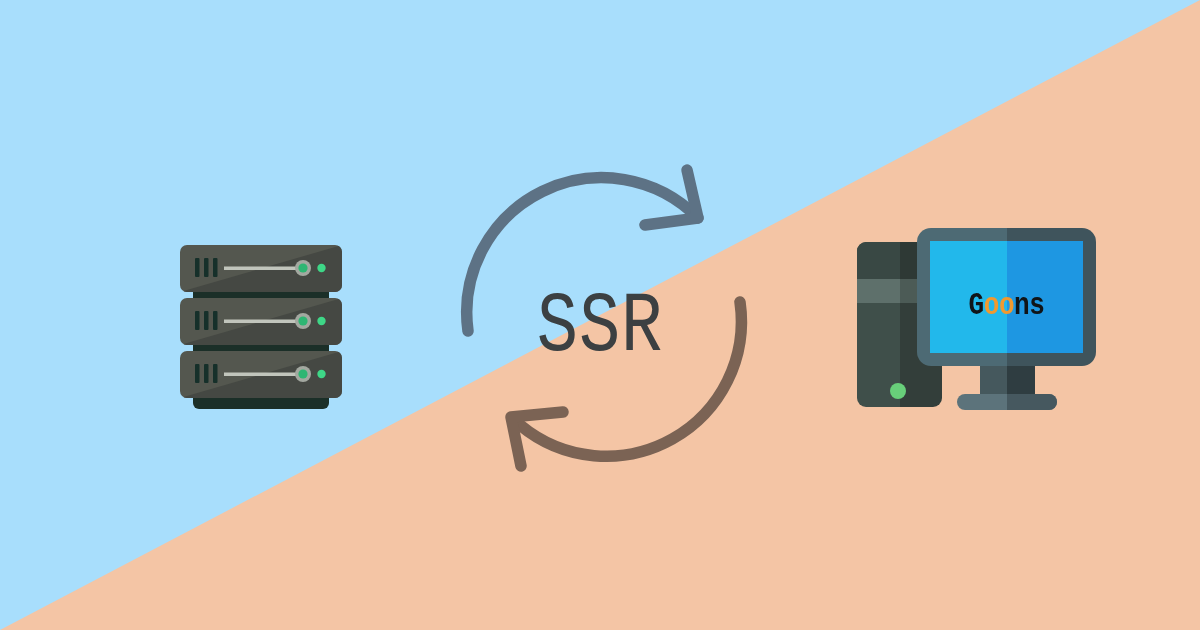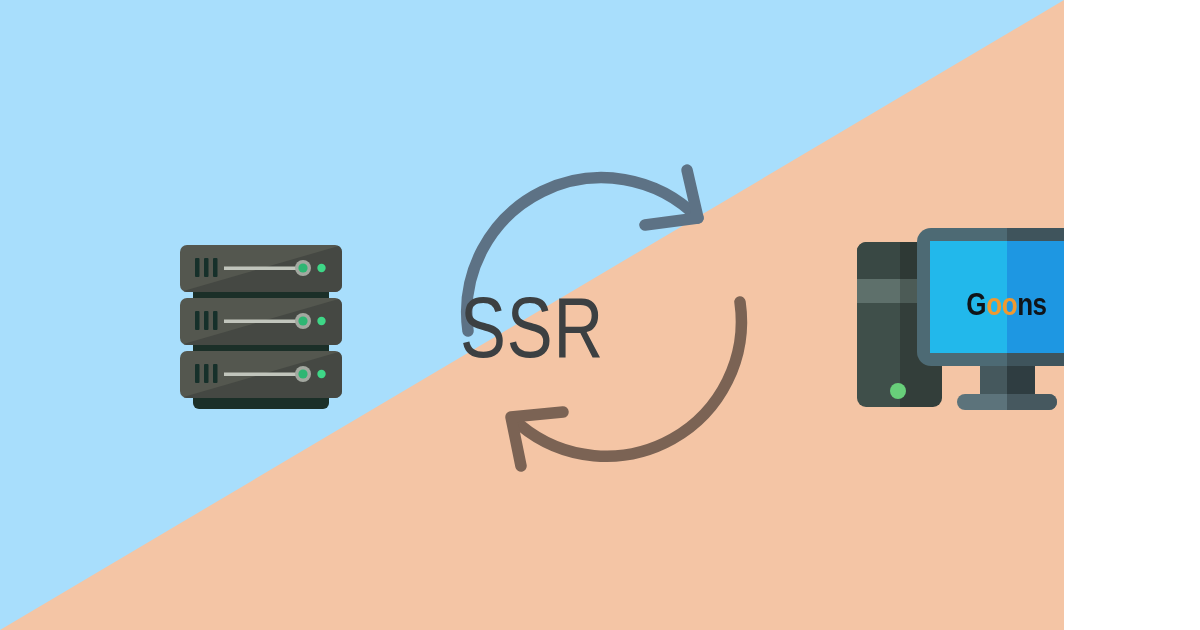--- a/index.html
+++ b/index.html
@@ -1,20 +1,20 @@
 <!DOCTYPE html>
 <html style="--bg-top: #a8defc; --bg-bottom: #f4c5a5; --title-text: #3c4042; --arrow-top: #5d7285; --arrow-bottom: #7b6354; --brand-text: #101418; --brand-accent: #f0992f; --server-led-green: #3ed787; --screen-blue-left: #22b8eb; --screen-blue-right: #1e97e2;"><head>
 <meta charset="utf-8">
 <style>
   html,body{margin:0;padding:0;}
   .canvas{
     position:relative;
-    width:1064px;height:630px;
+    width:1200px;height:630px;
     overflow:hidden;
-    font-family:Liberation Sans, sans-serif;
+    font-family:Liberation Mono, monospace;
     background:var(--bg-top,#a8defc);
   }
   .bg-peach{
     position:absolute;inset:0;
     background:var(--bg-bottom,#f4c5a5);
     clip-path:polygon(0 100%,100% 0,100% 100%);
   }
   .art{position:absolute;left:0;top:0;}
   .ssr-title{
     position:absolute;

